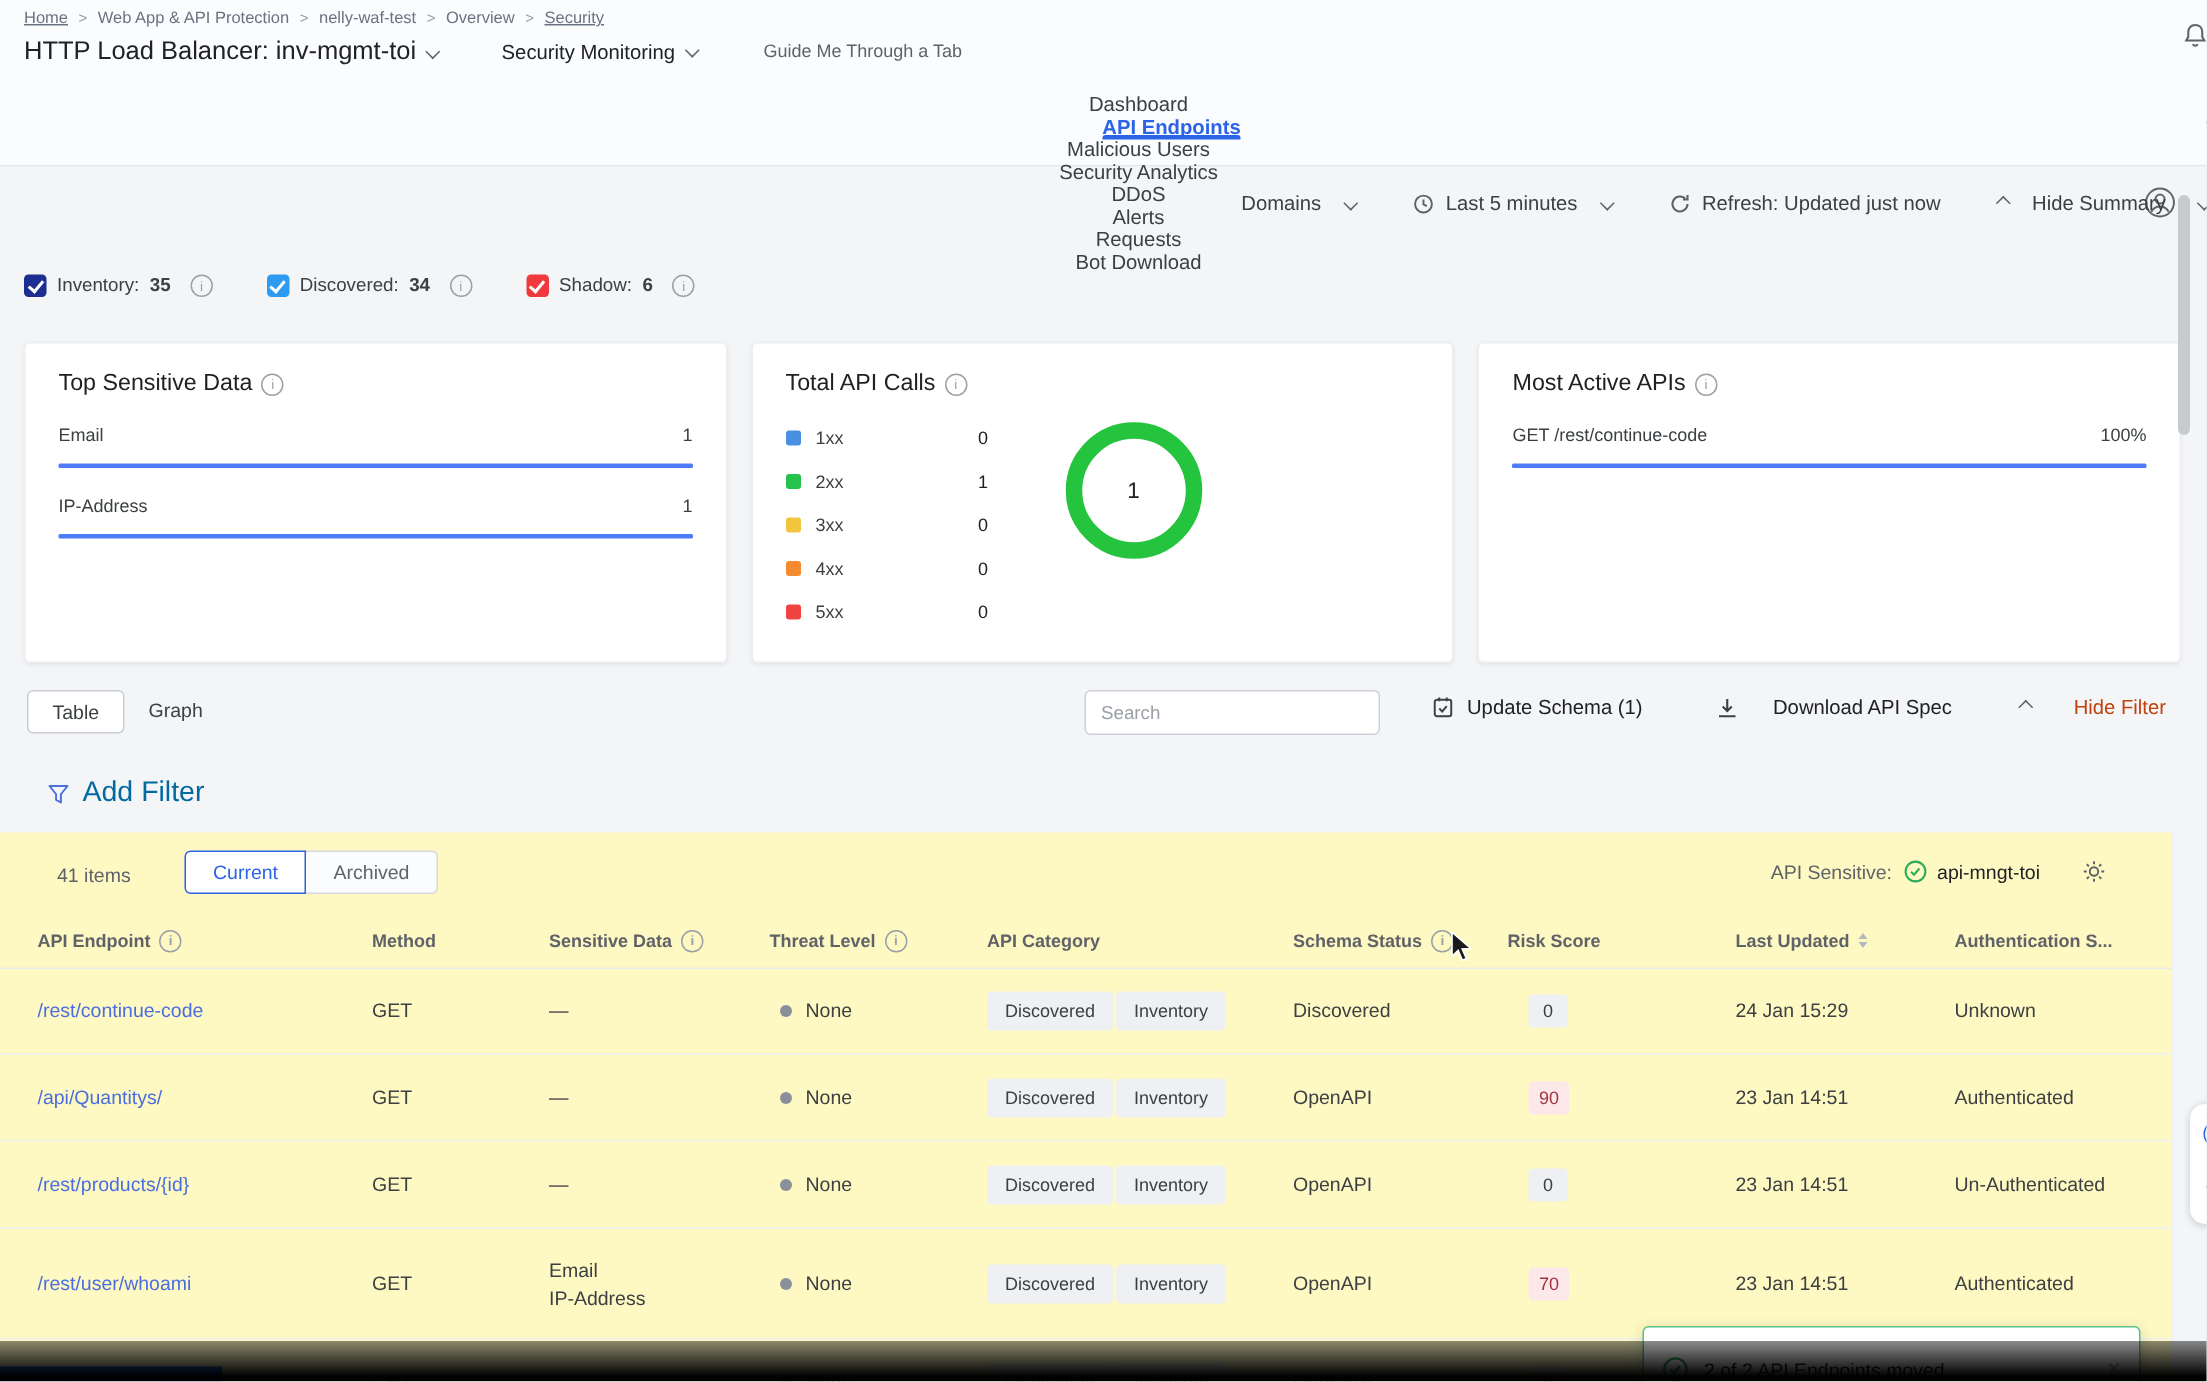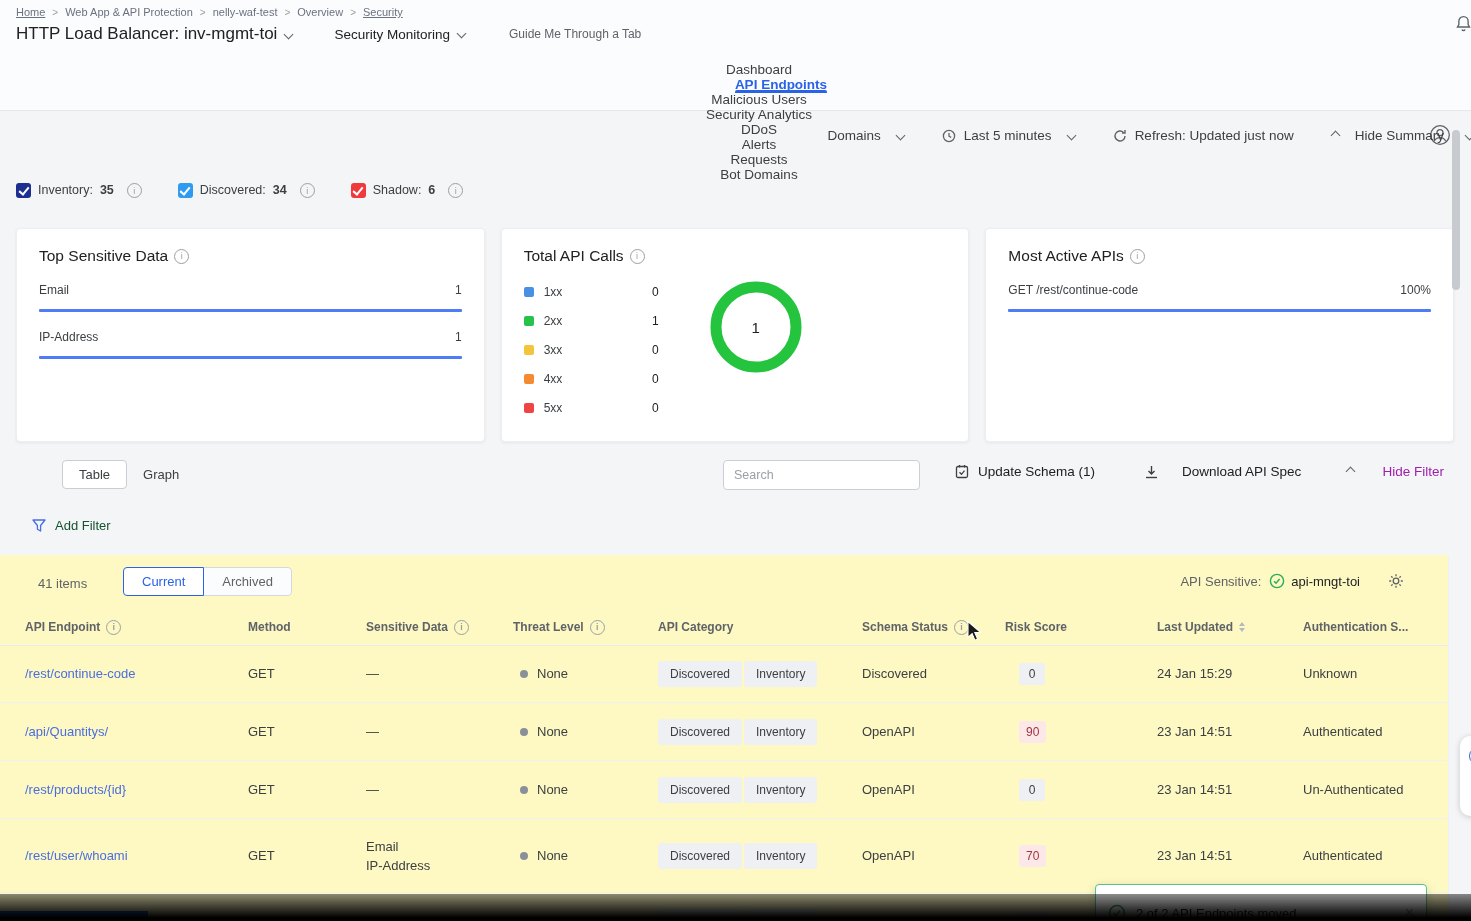--- a/index.html
+++ b/index.html
@@ -63,35 +63,35 @@
   .legend{width:135px;}
   .legend-row{display:flex;align-items:center;height:29px;font-size:12px;color:#3c4043;}
   .legend-swatch{width:10px;height:10px;border-radius:2px;margin-right:10px;flex:none;}
   .legend-value{margin-left:auto;color:#202124;}
   .donut-wrap{position:relative;width:100px;height:100px;margin-left:47px;}
   .donut-center{position:absolute;inset:0;display:flex;align-items:center;justify-content:center;
                 font-size:15px;color:#202124;}
 
   
   .toolbar{position:absolute;top:460px;left:18px;right:0;height:31px;}
-  .view-toggle{position:absolute;left:0;top:0;display:flex;align-items:center;margin-left:44px;}
+  .view-toggle{position:absolute;left:0;top:0;display:flex;align-items:flex-start;}
   .vt-btn{font-size:13px;color:#3c4043;padding:6px 16px;border-radius:4px;cursor:pointer;}
   .vt-btn.active{background:#fff;border:1px solid #c9cdd4;}
   .search{position:absolute;left:705px;top:0;width:197px;height:30px;border:1px solid #ccd0d6;
           border-radius:4px;background:#fff;box-sizing:border-box;padding:0 10px;font-size:12.5px;
           color:#3c4043;font-family:"Liberation Sans",sans-serif;}
   .search::placeholder{color:#9aa0a6;}
   .tool-action{position:absolute;top:4px;display:flex;align-items:center;gap:9px;font-size:13.5px;
                color:#202124;cursor:pointer;white-space:nowrap;}
   .act-update{left:937px;}
   .act-download{left:1127px;gap:24px;}
-  .act-hidefilter{right:51px;color:#a21caf;gap:20px;}
+  .act-hidefilter{right:51px;color:#c2410c;gap:20px;}
 
   .add-filter{position:absolute;top:518px;left:32px;display:flex;align-items:center;gap:9px;
-              font-size:13px;color:#14532d;cursor:pointer;}
+              font-size:19px;color:#0369a1;cursor:pointer;}
 
   
   .table-panel{position:absolute;top:555px;left:0;width:1448px;bottom:0;background:#fef9c3;
                box-shadow:0 1px 2px rgba(0,0,0,.05);}
   .items-count{position:absolute;left:38px;top:21px;font-size:13px;color:#5f6368;}
   .state-toggle{position:absolute;left:123px;top:12px;display:flex;}
   .st-btn{font-size:13px;padding:6px 18px;border:1px solid #d5d8dd;background:#fbfcfd;color:#5f6368;
           margin-left:-1px;cursor:pointer;}
   .st-btn:first-child{border-radius:4px 0 0 4px;margin-left:0;}
   .st-btn:last-child{border-radius:0 4px 4px 0;}
@@ -205,21 +205,21 @@
   </div>
 
   <div class="tabbar">
       <div class="tab">Dashboard</div>
       <div class="tab active">API Endpoints</div>
       <div class="tab">Malicious Users</div>
       <div class="tab">Security Analytics</div>
       <div class="tab">DDoS</div>
       <div class="tab">Alerts</div>
       <div class="tab">Requests</div>
-      <div class="tab">Bot Domains</div>
+      <div class="tab">Bot Download</div>
     </div>
 
   <div class="controls">
     <span class="ctl">
       <span>Domains</span>
         <span class="chev"></span>
     </span>
     <span class="ctl">
       <span>
           <svg width="14" height="14" viewBox="0 0 14 14">

